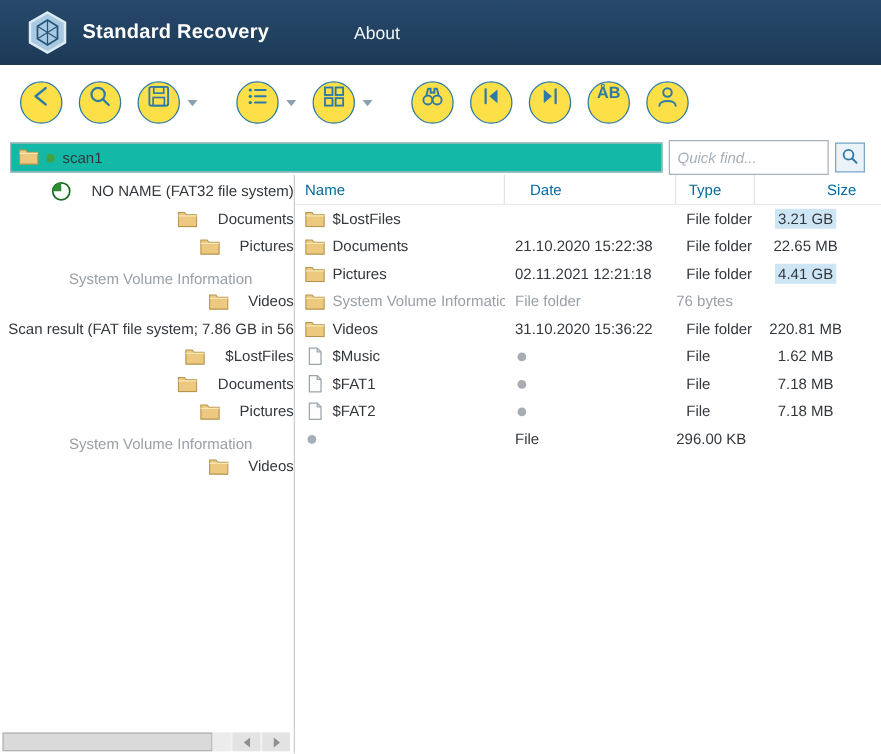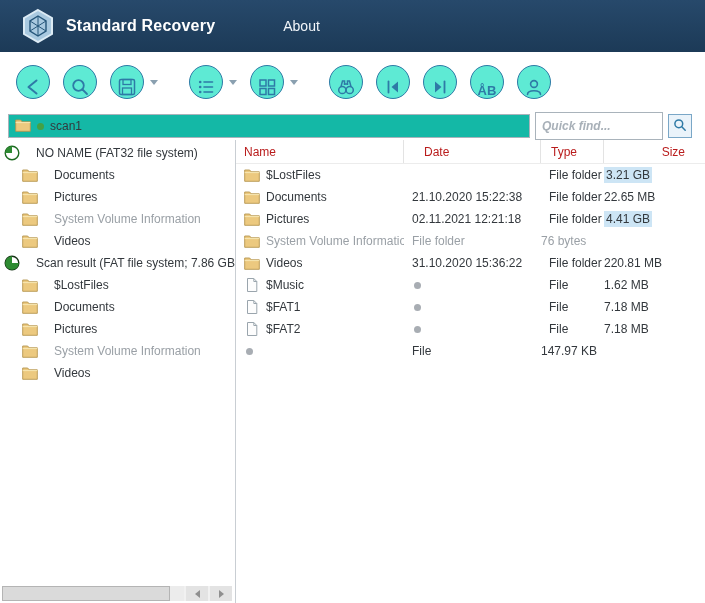--- a/index.html
+++ b/index.html
@@ -14,75 +14,75 @@
   .logo { display:flex; margin-right:10px; }
   .title { color:#fff; font-size:16px; font-weight:bold; letter-spacing:.2px; }
   .menu { display:flex; gap:38px; margin-left:68px; }
   .menu-item { color:#f2f6fa; font-size:14px; cursor:default; }
 
   
   .toolbar { height:60px; display:flex; align-items:center; padding-left:16px; flex:0 0 auto; }
   .tgroup { display:flex; align-items:center; margin-right:13px; }
   .tgroup.gap { margin-left:18px; }
   .cbtn { width:34px; height:34px; border:1.6px solid #2e7aa6; border-radius:50%;
-    background:#5eead4; display:flex; align-items:flex-end; justify-content:center; cursor:pointer; }
+    background:#fde047; display:flex; align-items:flex-start; justify-content:center; cursor:pointer; }
   .cbtn svg { display:block; }
   .enc { color:#2e7aa6; font-weight:bold; font-size:13px; }
   .caret { width:0; height:0; border-left:4px solid transparent; border-right:4px solid transparent;
     border-top:5px solid #8aa0b0; margin-left:6px; cursor:pointer; }
 
   
   .pathrow { display:flex; align-items:center; padding:0 13px 0 8px; gap:5px;
     height:28px; flex:0 0 auto; }
   .path-field { flex:1; height:24px; border:1px solid #a9b3bb; background:#14b8a6;
     display:flex; align-items:center; gap:6px; padding-left:6px; }
   .gdot { width:7px; height:7px; border-radius:50%; background:#44a144; }
   .quickfind { width:128px; height:28px; border:1px solid #a9b3bb; padding:0 6px;
-    font-family:"Liberation Sans", sans-serif; font-size:12px; color:#33383d;font-weight:bold; }
+    font-family:"Liberation Sans", sans-serif; font-size:12px; color:#33383d; }
   .quickfind::placeholder { font-style:italic; color:#a8b0b8; }
   .qf-btn { width:24px; height:24px; border:1px solid #7aa7c7; background:#eaf3fa;
     display:flex; align-items:center; justify-content:center; cursor:pointer; }
 
   
   .main { flex:1; display:flex; min-height:0; }
 
   .tree { width:236px; border-right:1px solid #c9ced3; position:relative;
     padding-top:2px; overflow:hidden; flex:0 0 auto; }
   .titem { display:flex; align-items:center; gap:16px; height:22px; padding-left:4px;
-    white-space:nowrap; overflow:hidden; cursor:default; }
+    white-space:nowrap; overflow:hidden; cursor:default;justify-content:flex-end; }
   .titem.l1 { padding-left:22px; }
   .titem .ticon { flex:0 0 auto; display:flex; }
-  .gray { color:#9aa0a6; }
+  .gray { color:#9aa0a6;flex-direction:column; }
 
   .hscroll { position:absolute; left:2px; right:3px; bottom:2px; height:15px;
     display:flex; align-items:stretch; background:#f1f1f1; }
   .thumb { width:168px; background:#dadada; border:1px solid #b4b4b4; cursor:pointer; }
   .hspacer { flex:1; background:#ececec; }
   .sbtn { width:22px; background:#e3e3e3; margin-left:2px; display:flex;
     align-items:center; justify-content:center; cursor:pointer; }
   .tri-l { width:0;height:0;border-top:4px solid transparent;border-bottom:4px solid transparent;
     border-right:5px solid #8f8f8f; }
   .tri-r { width:0;height:0;border-top:4px solid transparent;border-bottom:4px solid transparent;
     border-left:5px solid #8f8f8f; }
 
   .files { flex:1; min-width:0; }
   .fheader, .frow { display:grid; grid-template-columns:168px 137px 63px 1fr; align-items:center; }
-  .fheader { height:24px; border-bottom:1px solid #ececec; color:#b91c1c; }
+  .fheader { height:24px; border-bottom:1px solid #ececec; color:#0369a1; }
   .hc { height:100%; display:flex; align-items:center; border-right:1px solid #e3e3e3; }
   .hc-name { padding-left:8px; }
   .hc-date { padding-left:20px; }
   .hc-type { padding-left:10px; }
   .hc-size { justify-content:flex-end; padding-right:20px; border-right:none; }
   .frow { height:22px; cursor:default; }
   .c-name { display:flex; align-items:center; gap:6px; padding-left:8px;
     white-space:nowrap; overflow:hidden; }
   .c-name .ficon { flex:0 0 auto; display:flex; }
   .c-date { padding-left:8px; display:flex; align-items:center; }
   .c-type { padding-left:8px; }
-  .c-size { text-align:left; padding-right:20px; white-space:nowrap; }
+  .c-size { text-align:center; padding-right:20px; white-space:nowrap; }
   .dot { width:7px; height:7px; border-radius:50%; background:#a8adb3; margin-left:2px; }
   .hl { background:#cde5f5; padding:1px 2px; }
 </style>
 </head>
 <body>
 
 <div class="app">
 
   <div class="header">
     <span class="logo">
@@ -503,19 +503,19 @@
           </div>
         <div class="c-type">File</div>
         <div class="c-size"><span>7.18 MB</span></div>
       </div>
 
       <div class="frow">
         <div class="c-date">
             <span class="dot"></span>
           </div>
         <div class="c-type">File</div>
-        <div class="c-size"><span>147.97 KB</span></div>
+        <div class="c-size"><span>296.00 KB</span></div>
       </div>
 
     </div>
   </div>
 
 </div>
 
 </body></html>

